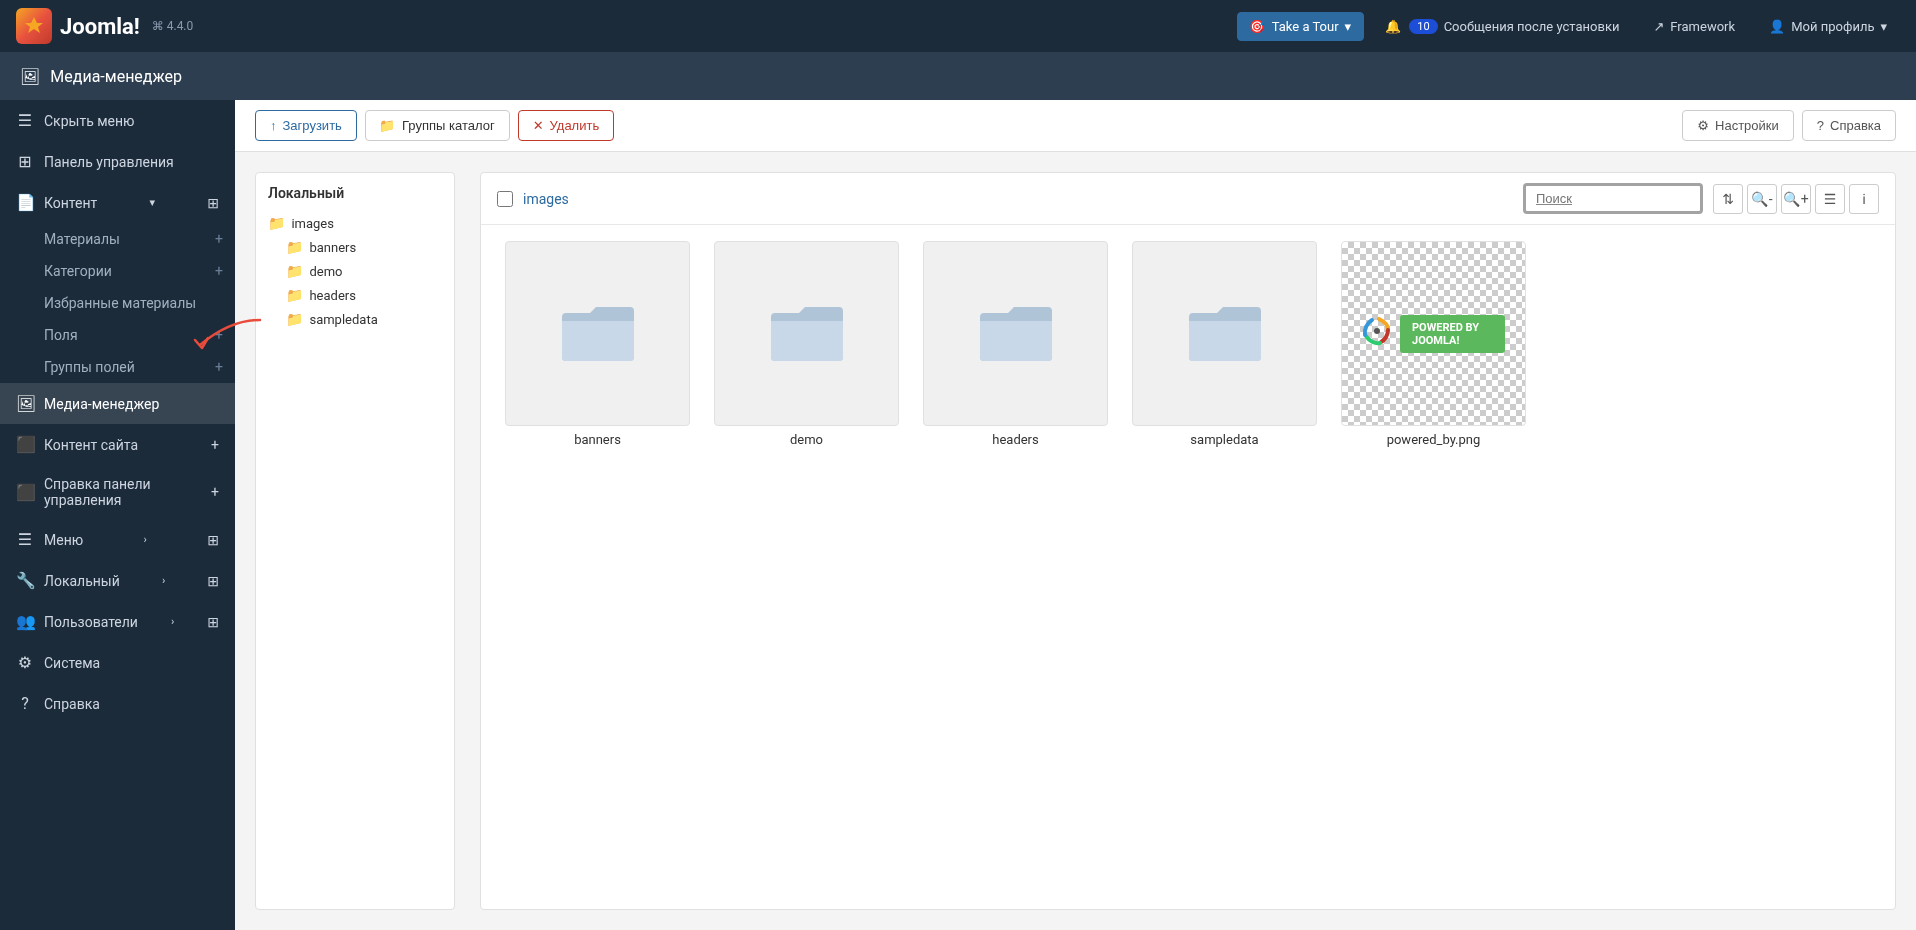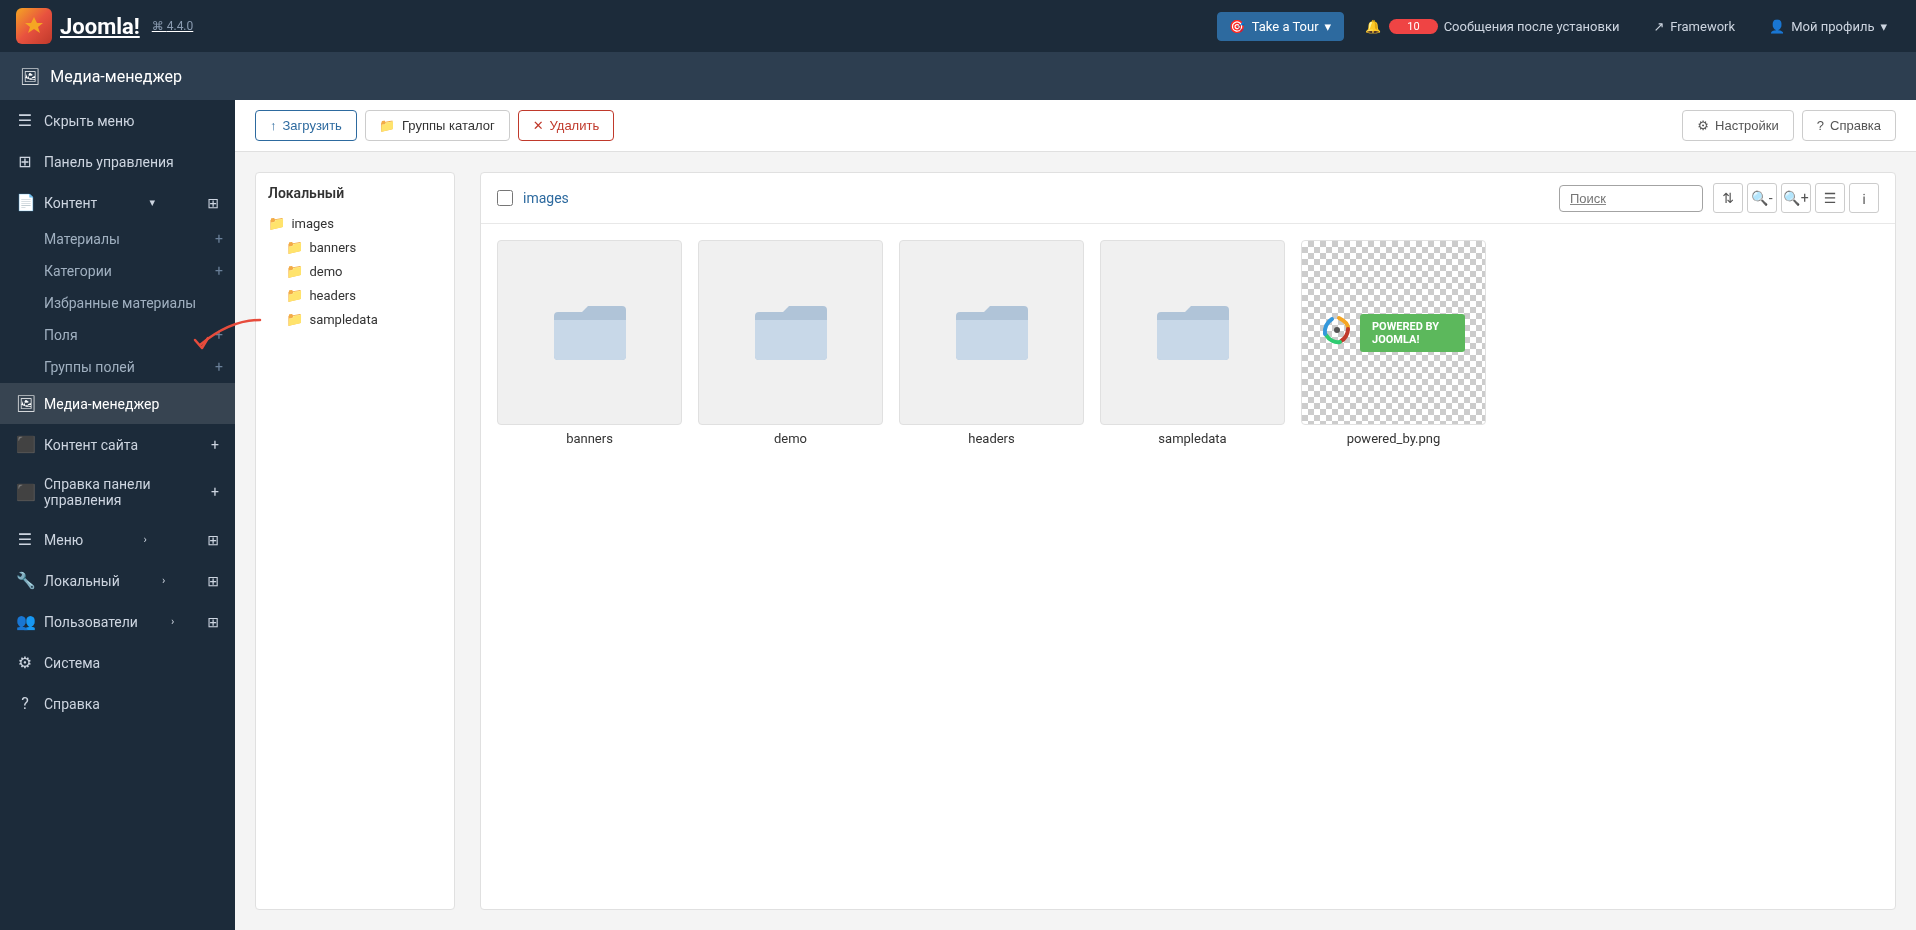--- a/index.html
+++ b/index.html
@@ -9,21 +9,21 @@
     .topbar {
       height: 52px;
       background: #1c2b3a;
       display: flex;
       align-items: center;
       justify-content: space-between;
       padding: 0 16px;
       color: #fff;
       flex-shrink: 0;
     }
-    .topbar-left { display: flex; align-items: center; gap: 12px; text-decoration: underline; }
+    .topbar-left { display: flex; align-items: center; gap: 12px; }
     .joomla-logo { display: flex; align-items: center; gap: 8px; font-size: 22px; font-weight: bold; color: #fff; }
     .joomla-logo .logo-icon {
       width: 36px; height: 36px;
       background: linear-gradient(135deg, #f5a623, #e8523f, #c0392b);
       border-radius: 6px;
       display: flex; align-items: center; justify-content: center;
       font-size: 18px; color: white; font-weight: bold;
     }
     .page-title-bar {
       background: #2d3e50;
@@ -43,22 +43,22 @@
       border-radius: 4px;
       cursor: pointer;
       font-size: 13px;
       color: #cdd5e0;
       border: 1px solid transparent;
       background: transparent;
     }
     .topbar-btn.accent { background: #2d6a9f; color: #fff; border-color: #2d6a9f; }
     .version-badge { font-size: 12px; color: #8a9bb0; }
     .notif-badge {
-      background: #ef4444; color: #fff; border-radius: 10px;
-      padding: 1px 18px; font-size: 11px; margin-left: 2px;
+      background: #1d4ed8; color: #fff; border-radius: 10px;
+      padding: 1px 8px; font-size: 11px; margin-left: 2px;
     }
 
     
     .app-body { display: flex; flex: 1; overflow: hidden; }
 
     
     .sidebar {
       width: 235px;
       background: #1c2b3a;
       color: #cdd5e0;
@@ -180,25 +180,25 @@
     .breadcrumb-path {
       color: #2d6a9f;
       font-size: 14px;
       cursor: pointer;
     }
     .search-box {
       margin-left: auto;
       display: flex; align-items: center;
     }
     .search-input {
-      border: 1px solid #a3a3a3;
+      border: 3px solid #a3a3a3;
       border-radius: 4px;
       padding: 5px 10px;
       font-size: 13px;
-      width: 144px;
+      width: 180px;
       color: #888;
       text-decoration: underline;
     }
     .view-controls {
       display: flex; gap: 4px;
     }
     .view-btn {
       width: 30px; height: 30px;
       display: flex; align-items: center; justify-content: center;
       border: 1px solid #ccc;
@@ -217,20 +217,21 @@
       gap: 16px;
       overflow-y: auto;
       align-content: flex-start;
     }
     .grid-item {
       width: 185px;
       display: flex;
       flex-direction: column;
       align-items: center;
       cursor: pointer;
+      margin-left: 8px;
     }
     .item-preview {
       width: 185px;
       height: 185px;
       background: #f0f0f0;
       border-radius: 4px;
       display: flex;
       align-items: center;
       justify-content: center;
       overflow: hidden;

